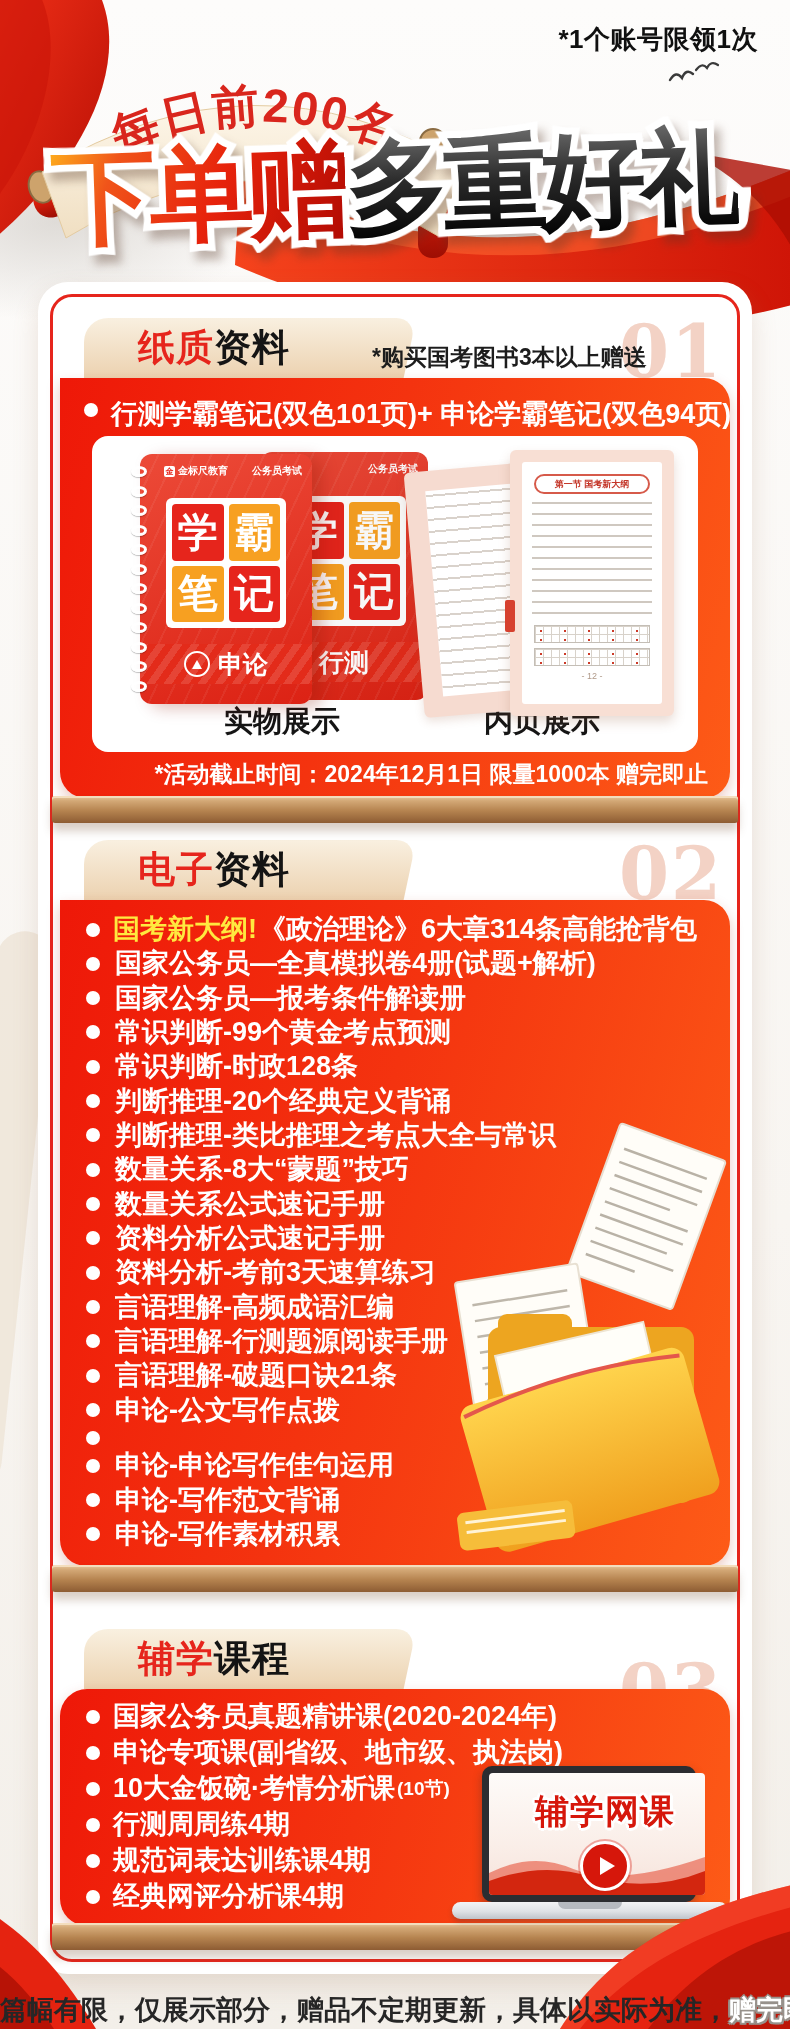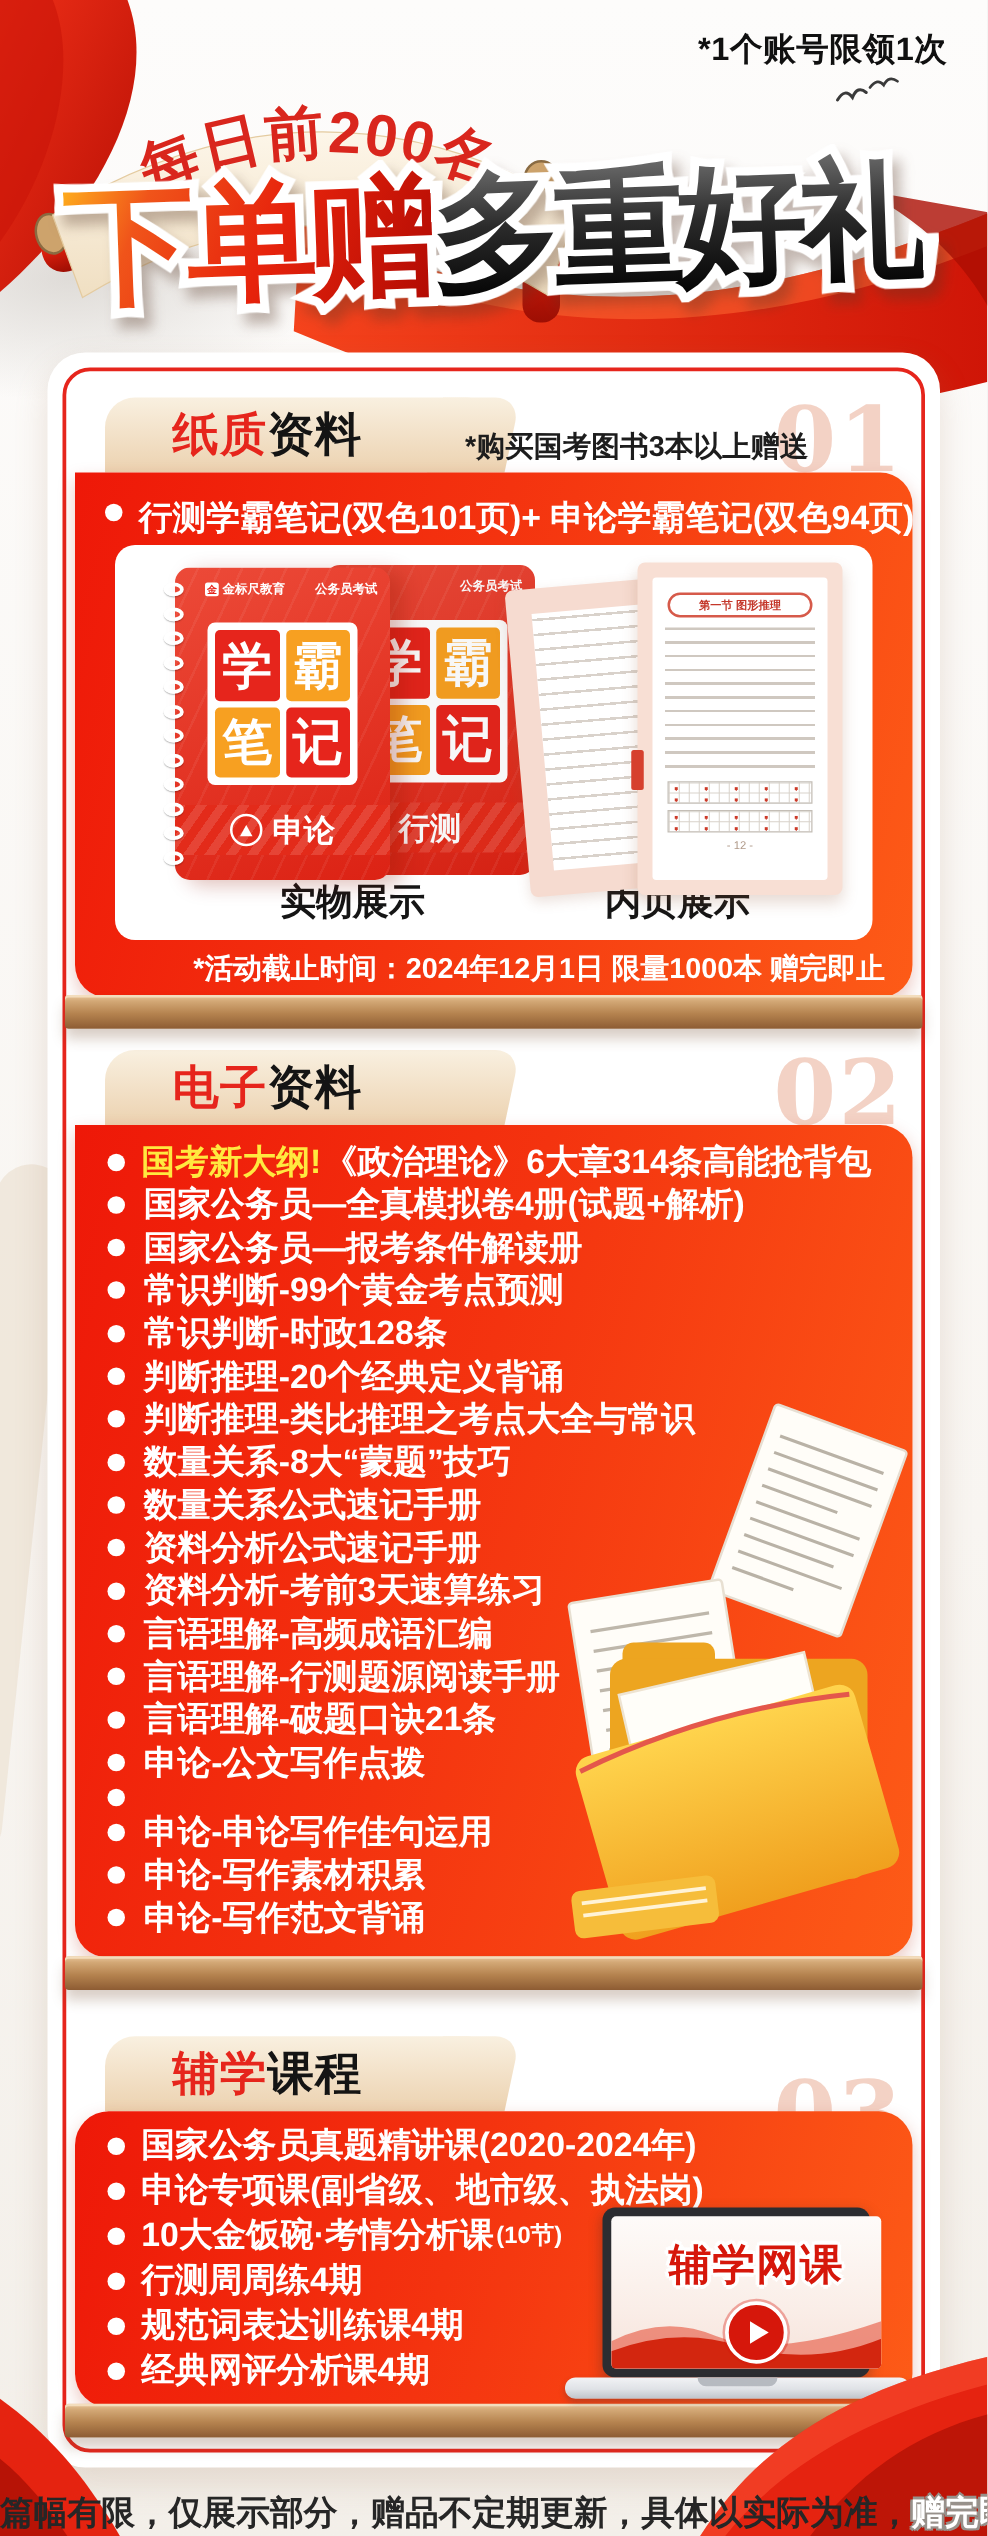--- a/index.html
+++ b/index.html
@@ -270,21 +270,21 @@
           <span>申论</span>
         </div>
       </div>
 
       <div class="pg pg-back">
         <div class="pg-back-inner"></div>
       </div>
       <div class="pg pg-front">
         <div class="pg-sidetab"></div>
         <div class="pg-front-inner">
-          <div class="pg-pill">第一节 图形推理</div>
+          <div class="pg-pill">第一节 国考新大纲</div>
           <div class="pg-lines"></div>
           <div class="pg-table"></div>
           <div class="pg-table"></div>
           <div class="pg-no">- 12 -</div>
         </div>
       </div>
 
       <div class="caption cap-left">实物展示</div>
       <div class="caption cap-right">内页展示</div>
     </div>
@@ -382,26 +382,26 @@
         <span class="pre"></span>
       </li>
         <li class="gift-row">
         <span class="dot"></span>
         <span class="pre"></span>
         <span>申论-申论写作佳句运用</span>
       </li>
         <li class="gift-row">
         <span class="dot"></span>
         <span class="pre"></span>
+        <span>申论-写作范文背诵</span>
+      </li>
+        <li class="gift-row">
+        <span class="dot"></span>
+        <span class="pre"></span>
         <span>申论-写作素材积累</span>
-      </li>
-        <li class="gift-row">
-        <span class="dot"></span>
-        <span class="pre"></span>
-        <span>申论-写作范文背诵</span>
       </li>
       </ul>
 
     <svg class="abs folder" viewBox="0 0 300 430">
       <defs>
         <linearGradient id="foldY" x1="0" y1="0" x2="0" y2="1">
           <stop offset="0" stop-color="#ffd44d"></stop>
             <stop offset="1" stop-color="#f0a01e"></stop>
         </linearGradient>
       </defs>

